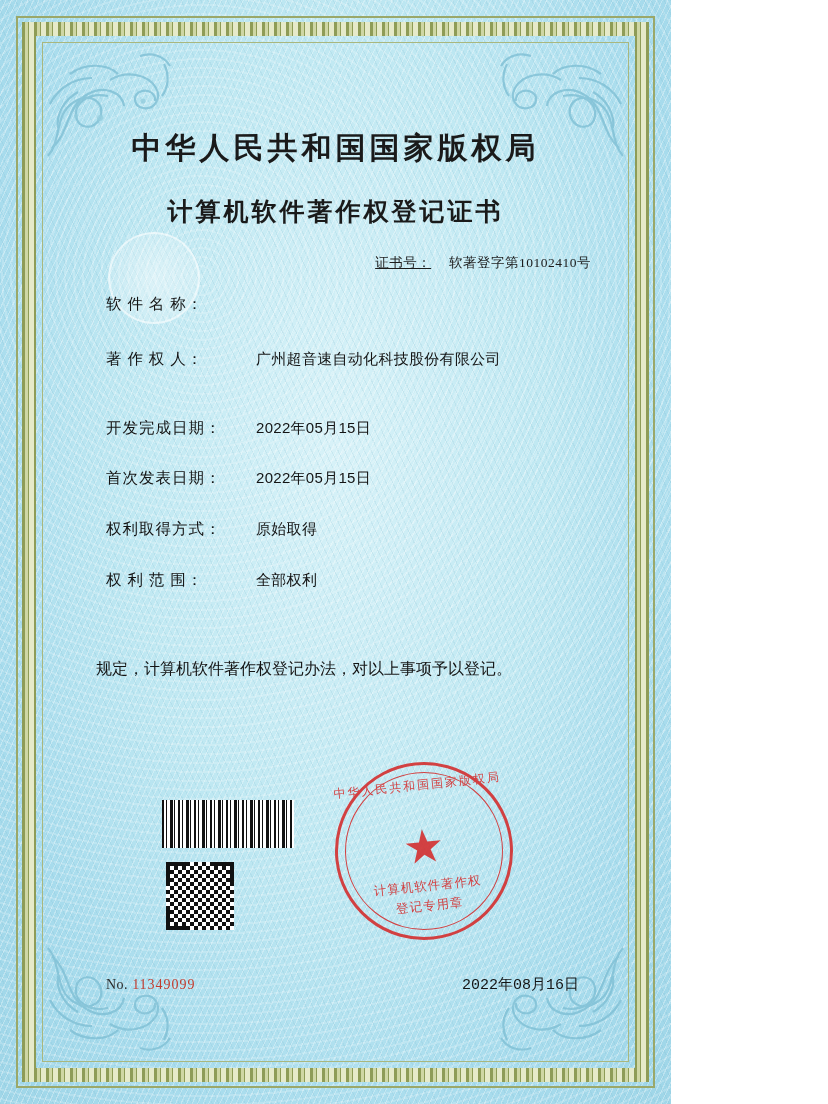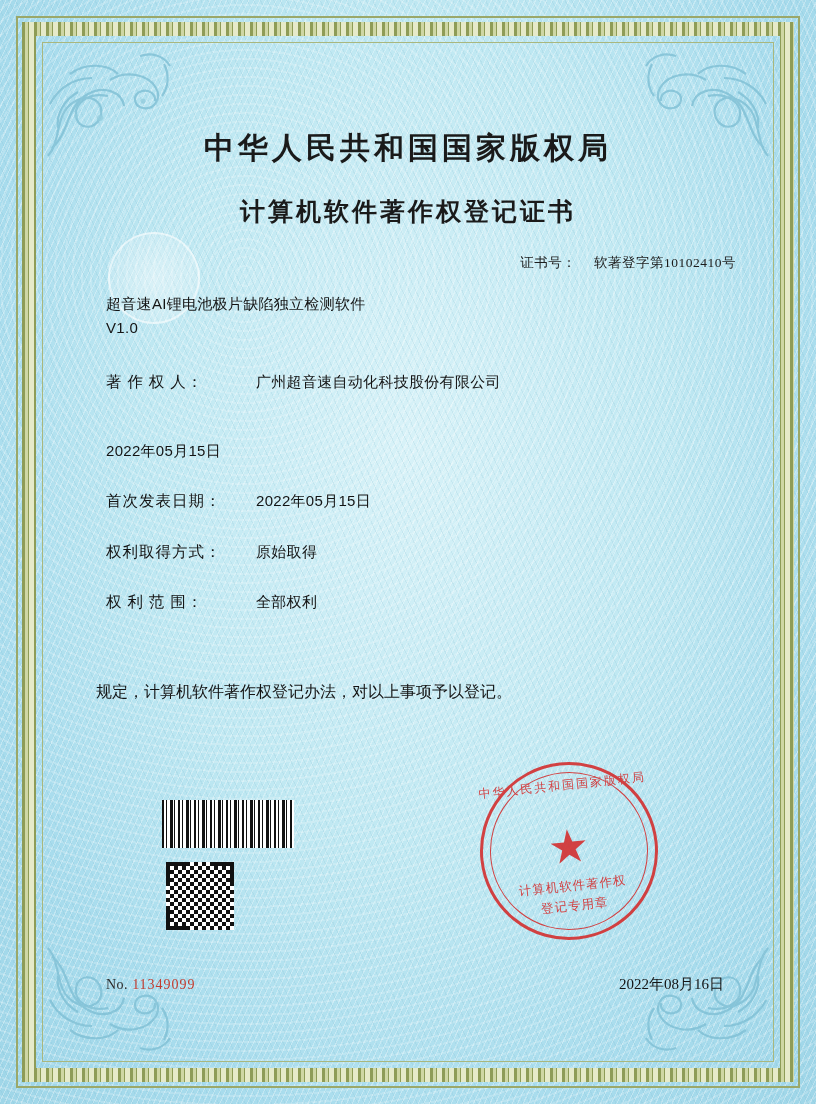--- a/index.html
+++ b/index.html
@@ -9,21 +9,21 @@
   }
   body {
     width: 828px;
     height: 1104px;
     font-family: "Liberation Serif", serif;
     overflow: hidden;
   }
 
   .cert {
     position: relative;
-    width: 816px;
+    width: 671px;
     height: 1104px;
     box-sizing: border-box;
     background:
       radial-gradient(ellipse at 50% 40%, #d8f2f8 0%, #bfe8f2 45%, #a8dced 75%, #9fd6e8 100%);
     overflow: hidden;
   }
 
   
   .texture {
     position: absolute;
@@ -117,21 +117,21 @@
   }
 
   .cert-no {
     margin-top: 26px;
     text-align: right;
     padding-right: 18px;
     font-size: 13.5px;
     color: #1c1c1c;
     letter-spacing: 0.5px;
   }
-  .cert-no .label { margin-right: 14px; }
+  .cert-no .label { margin-right: 14px; text-decoration: underline; }
 
   .fields {
     margin-top: 20px;
     padding-left: 44px;
     padding-right: 20px;
   }
   .row {
     display: flex;
     align-items: flex-start;
     font-size: 15.5px;
@@ -248,21 +248,21 @@
     bottom: 48px;
     display: flex;
     justify-content: space-between;
     align-items: center;
     font-size: 14px;
     color: #2b2b2b;
   }
   .footer .serial { letter-spacing: 0.5px; }
   .footer .serial .num { color: #c23b2e; letter-spacing: 1px; }
   .footer .date {
-    font-family: Liberation Serif, serif;
+    font-family: Liberation Mono, monospace;
     font-size: 15px;
     color: #141414;
   }
 
   
   .watermark {
     position: absolute;
     left: 108px;
     top: 232px;
     width: 88px;
@@ -345,32 +345,30 @@
     <div class="title-sub">计算机软件著作权登记证书</div>
 
     <div class="cert-no">
       <span class="label">证书号：</span>
       <span class="value">软著登字第10102410号</span>
     </div>
 
     <div class="fields">
 
       <div class="row name">
-        <div class="v">
-          <span>超音速AI锂电池极片缺陷独立检测软件</span>
-          <span class="line2">V1.0</span>
-        </div>
+        <div class="k">软 件 名 称：</div>
       </div>
 
       <div class="row owner">
         <div class="k">著 作 权 人：</div>
         <div class="v">广州超音速自动化科技股份有限公司</div>
       </div>
 
       <div class="row">
+        <div class="k">开发完成日期：</div>
         <div class="v">2022年05月15日</div>
       </div>
 
       <div class="row">
         <div class="k">首次发表日期：</div>
         <div class="v">2022年05月15日</div>
       </div>
 
       <div class="row">
         <div class="k">权利取得方式：</div>

